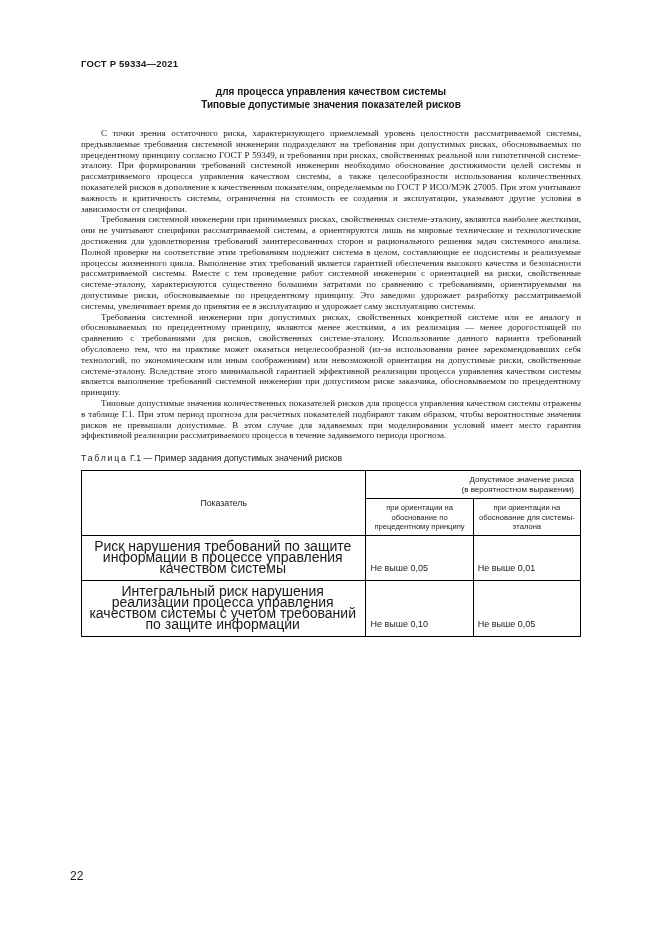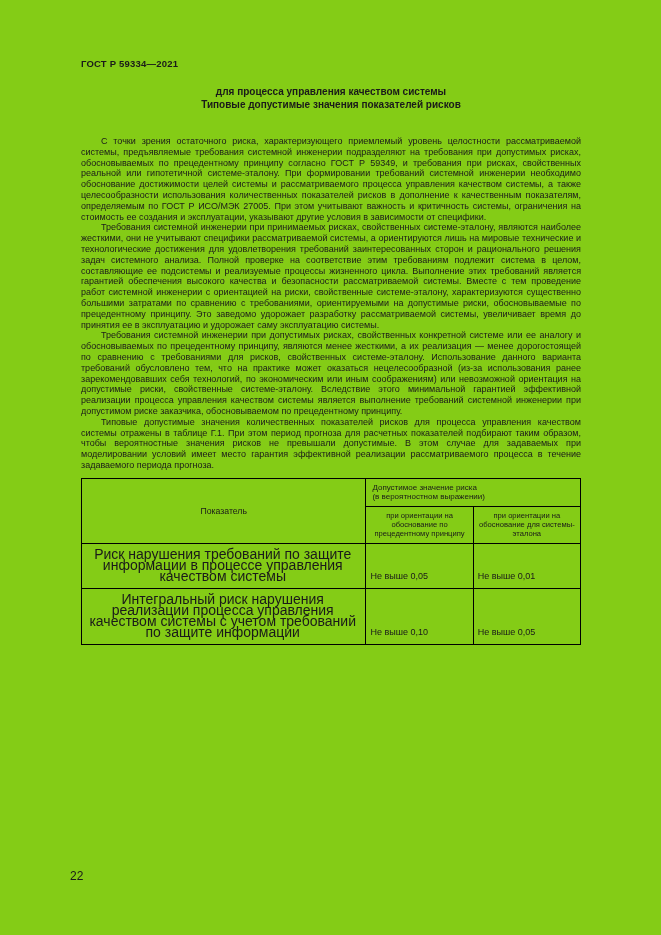--- a/index.html
+++ b/index.html
@@ -4,21 +4,21 @@
 <style>
   * { margin: 0; padding: 0; box-sizing: border-box; }
   html, body { background: #9a9a9a; }
   body { font-family: "Liberation Sans", sans-serif; }
 
   .page {
     position: relative;
     width: 661px;
     height: 935px;
     margin: 0 auto;
-    background: #84cc16;
+    background: #ffffff;
     color: #1a1a1a;
     padding: 58px 80px 0 81px;
     overflow: hidden;
   }
 
   .doc-header {
     font-size: 9.5px;
     font-weight: bold;
     letter-spacing: 0.2px;
   }
@@ -37,21 +37,21 @@
   }
 
   .title {
     margin-top: 16px;
     text-align: center;
     font-size: 10px;
     font-weight: bold;
     line-height: 13px;
   }
 
-  .body-text { margin-top: 25px; }
+  .body-text { margin-top: 17px; font-family: Liberation Serif, serif; }
   .body-text p {
     font-size: 9px;
     line-height: 10.8px;
     text-align: justify;
     text-indent: 20px;
     color: #1a1a1a;
   }
 
   .table-caption {
     margin-top: 12px;
@@ -67,21 +67,21 @@
     border-top: 1.5px solid #000;
   }
   table.risk-table th,
   table.risk-table td {
     border: 1px solid #000;
   }
   th.group-header {
     font-weight: normal;
     font-size: 8px;
     line-height: 9.6px;
-    text-align: left;
+    text-align: right;
     vertical-align: middle;
     padding: 4px 6px;
     white-space: pre-line;
   }
   th.indicator-header {
     font-weight: normal;
     font-size: 8.7px;
     text-align: center;
     vertical-align: middle;
     padding: 2px 8px;
@@ -130,20 +130,24 @@
     <div>Типовые допустимые значения показателей рисков</div>
   </div>
 
   <div class="body-text">
     <p>С точки зрения остаточного риска, характеризующего приемлемый уровень целостности рассматриваемой системы, предъявляемые требования системной инженерии подразделяют на требования при допустимых рисках, обосновываемых по прецедентному принципу согласно ГОСТ Р 59349, и требования при рисках, свойственных реальной или гипотетичной системе-эталону. При формировании требований системной инженерии необходимо обоснование достижимости целей системы и рассматриваемого процесса управления качеством системы, а также целесообразности использования количественных показателей рисков в дополнение к качественным показателям, определяемым по ГОСТ Р ИСО/МЭК 27005. При этом учитывают важность и критичность системы, ограничения на стоимость ее создания и эксплуатации, указывают другие условия в зависимости от специфики.</p>
     <p>Требования системной инженерии при принимаемых рисках, свойственных системе-эталону, являются наиболее жесткими, они не учитывают специфики рассматриваемой системы, а ориентируются лишь на мировые технические и технологические достижения для удовлетворения требований заинтересованных сторон и рационального решения задач системного анализа. Полной проверке на соответствие этим требованиям подлежит система в целом, составляющие ее подсистемы и реализуемые процессы жизненного цикла. Выполнение этих требований является гарантией обеспечения высокого качества и безопасности рассматриваемой системы. Вместе с тем проведение работ системной инженерии с ориентацией на риски, свойственные системе-эталону, характеризуются существенно большими затратами по сравнению с требованиями, ориентируемыми на допустимые риски, обосновываемые по прецедентному принципу. Это заведомо удорожает разработку рассматриваемой системы, увеличивает время до принятия ее в эксплуатацию и удорожает саму эксплуатацию системы.</p>
     <p>Требования системной инженерии при допустимых рисках, свойственных конкретной системе или ее аналогу и обосновываемых по прецедентному принципу, являются менее жесткими, а их реализация — менее дорогостоящей по сравнению с требованиями для рисков, свойственных системе-эталону. Использование данного варианта требований обусловлено тем, что на практике может оказаться нецелесообразной (из-за использования ранее зарекомендовавших себя технологий, по экономическим или иным соображениям) или невозможной ориентация на допустимые риски, свойственные системе-эталону. Вследствие этого минимальной гарантией эффективной реализации процесса управления качеством системы является выполнение требований системной инженерии при допустимом риске заказчика, обосновываемом по прецедентному принципу.</p>
     <p>Типовые допустимые значения количественных показателей рисков для процесса управления качеством системы отражены в таблице Г.1. При этом период прогноза для расчетных показателей подбирают таким образом, чтобы вероятностные значения рисков не превышали допустимые. В этом случае для задаваемых при моделировании условий имеет место гарантия эффективной реализации рассматриваемого процесса в течение задаваемого периода прогноза.</p>
   </div>
 
+  <div class="table-caption">
+    <span class="spaced">Таблица</span>
+    <span>Г.1 — Пример задания допустимых значений рисков</span>
+  </div>
 
   <table class="risk-table">
     <thead>
       <tr>
         <th class="indicator-header" rowspan="2">Показатель</th>
         <th class="group-header" colspan="2">Допустимое значение риска
 (в вероятностном выражении)</th>
       </tr>
       <tr>
         <th class="sub-header">при ориентации на обоснование по прецедентному принципу</th>

